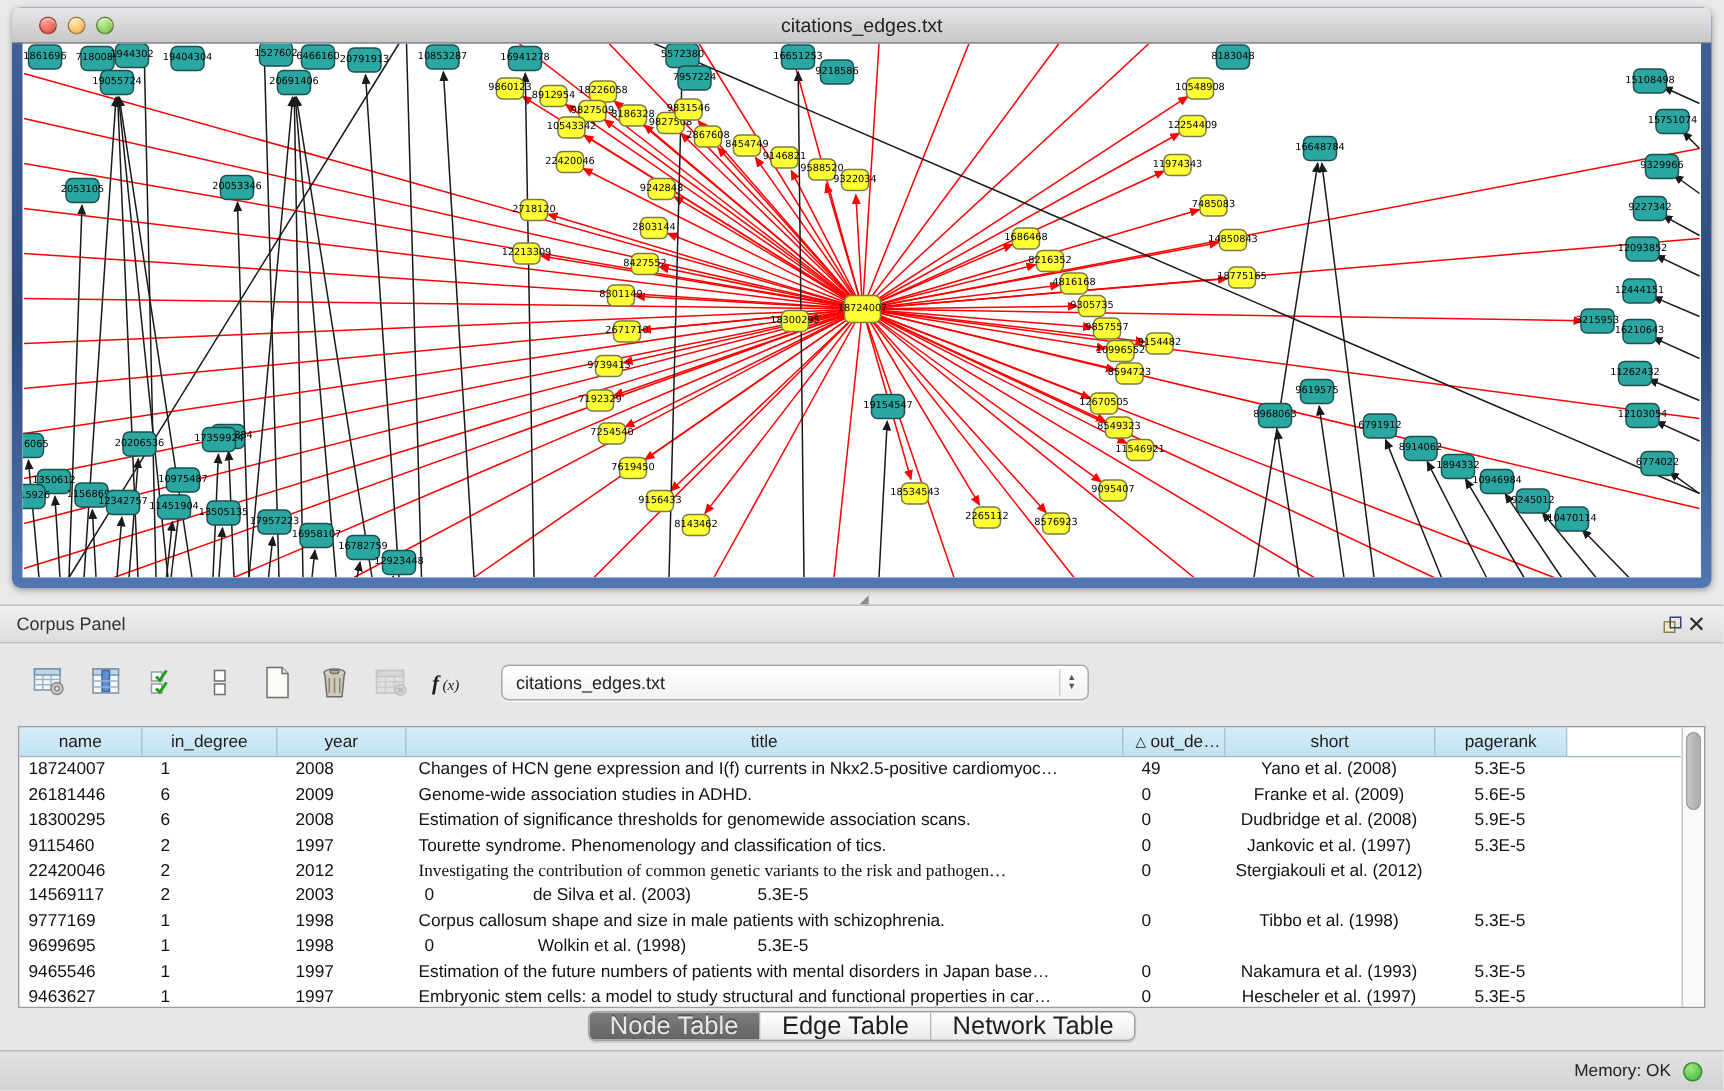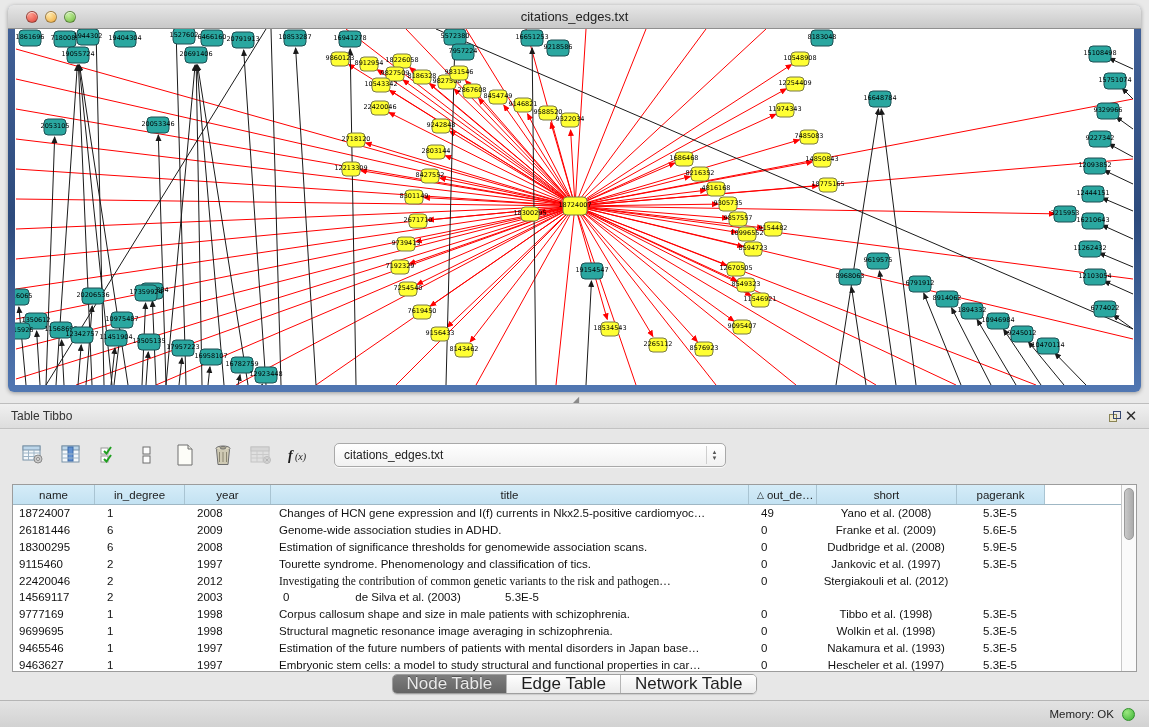--- a/index.html
+++ b/index.html
@@ -662,21 +662,21 @@
           <rect x="717" y="291" width="18" height="14" rx="4" ry="4" fill="#ffff33" stroke="#7a7a45" stroke-width="1"></rect>
           <text x="726" y="299" text-anchor="middle" font-size="6.5" font-family="&quot;DejaVu Sans&quot;,sans-serif" fill="#000">9095407</text>
         </g>
       </svg>
   </div>
 </div>
 
 <div class="divider-handle">◢</div>
 
 <div class="panel-header">
-  <div class="panel-title">Table Tibbo</div>
+  <div class="panel-title">Corpus Panel</div>
   <div class="panel-hdr-btn">
     <span class="float-ic">
         <span class="sq1"></span>
         <span class="sq2"></span>
       </span>
   </div>
   <div class="panel-hdr-btn">
     <span class="close-x">✕</span>
   </div>
 </div>
@@ -855,21 +855,20 @@
             <div class="td" style="width: 86px; justify-content: flex-start; padding-left: 12px;">1998</div>
             <div class="td" style="width: 478px; justify-content: flex-start; padding-left: 8px;">Corpus callosum shape and size in male patients with schizophrenia.</div>
             <div class="td" style="width: 68px; justify-content: flex-start; padding-left: 12px;">0</div>
             <div class="td" style="width: 140px; justify-content: center; padding-left: 0px;">Tibbo et al. (1998)</div>
             <div class="td" style="width: 88px; justify-content: center; padding-left: 0px;">5.3E-5</div>
           </div>
           <div class="trow">
             <div class="td" style="width: 82px; justify-content: flex-start; padding-left: 6px;">9699695</div>
             <div class="td" style="width: 90px; justify-content: flex-start; padding-left: 12px;">1</div>
             <div class="td" style="width: 86px; justify-content: flex-start; padding-left: 12px;">1998</div>
-            <div class="td" style="width: 478px; justify-content: flex-start; padding-left: 8px;">Structural magnetic resonance image averaging in schizophrenia.</div>
             <div class="td" style="width: 68px; justify-content: flex-start; padding-left: 12px;">0</div>
             <div class="td" style="width: 140px; justify-content: center; padding-left: 0px;">Wolkin et al. (1998)</div>
             <div class="td" style="width: 88px; justify-content: center; padding-left: 0px;">5.3E-5</div>
           </div>
           <div class="trow">
             <div class="td" style="width: 82px; justify-content: flex-start; padding-left: 6px;">9465546</div>
             <div class="td" style="width: 90px; justify-content: flex-start; padding-left: 12px;">1</div>
             <div class="td" style="width: 86px; justify-content: flex-start; padding-left: 12px;">1997</div>
             <div class="td" style="width: 478px; justify-content: flex-start; padding-left: 8px;">Estimation of the future numbers of patients with mental disorders in Japan base…</div>
             <div class="td" style="width: 68px; justify-content: flex-start; padding-left: 12px;">0</div>

